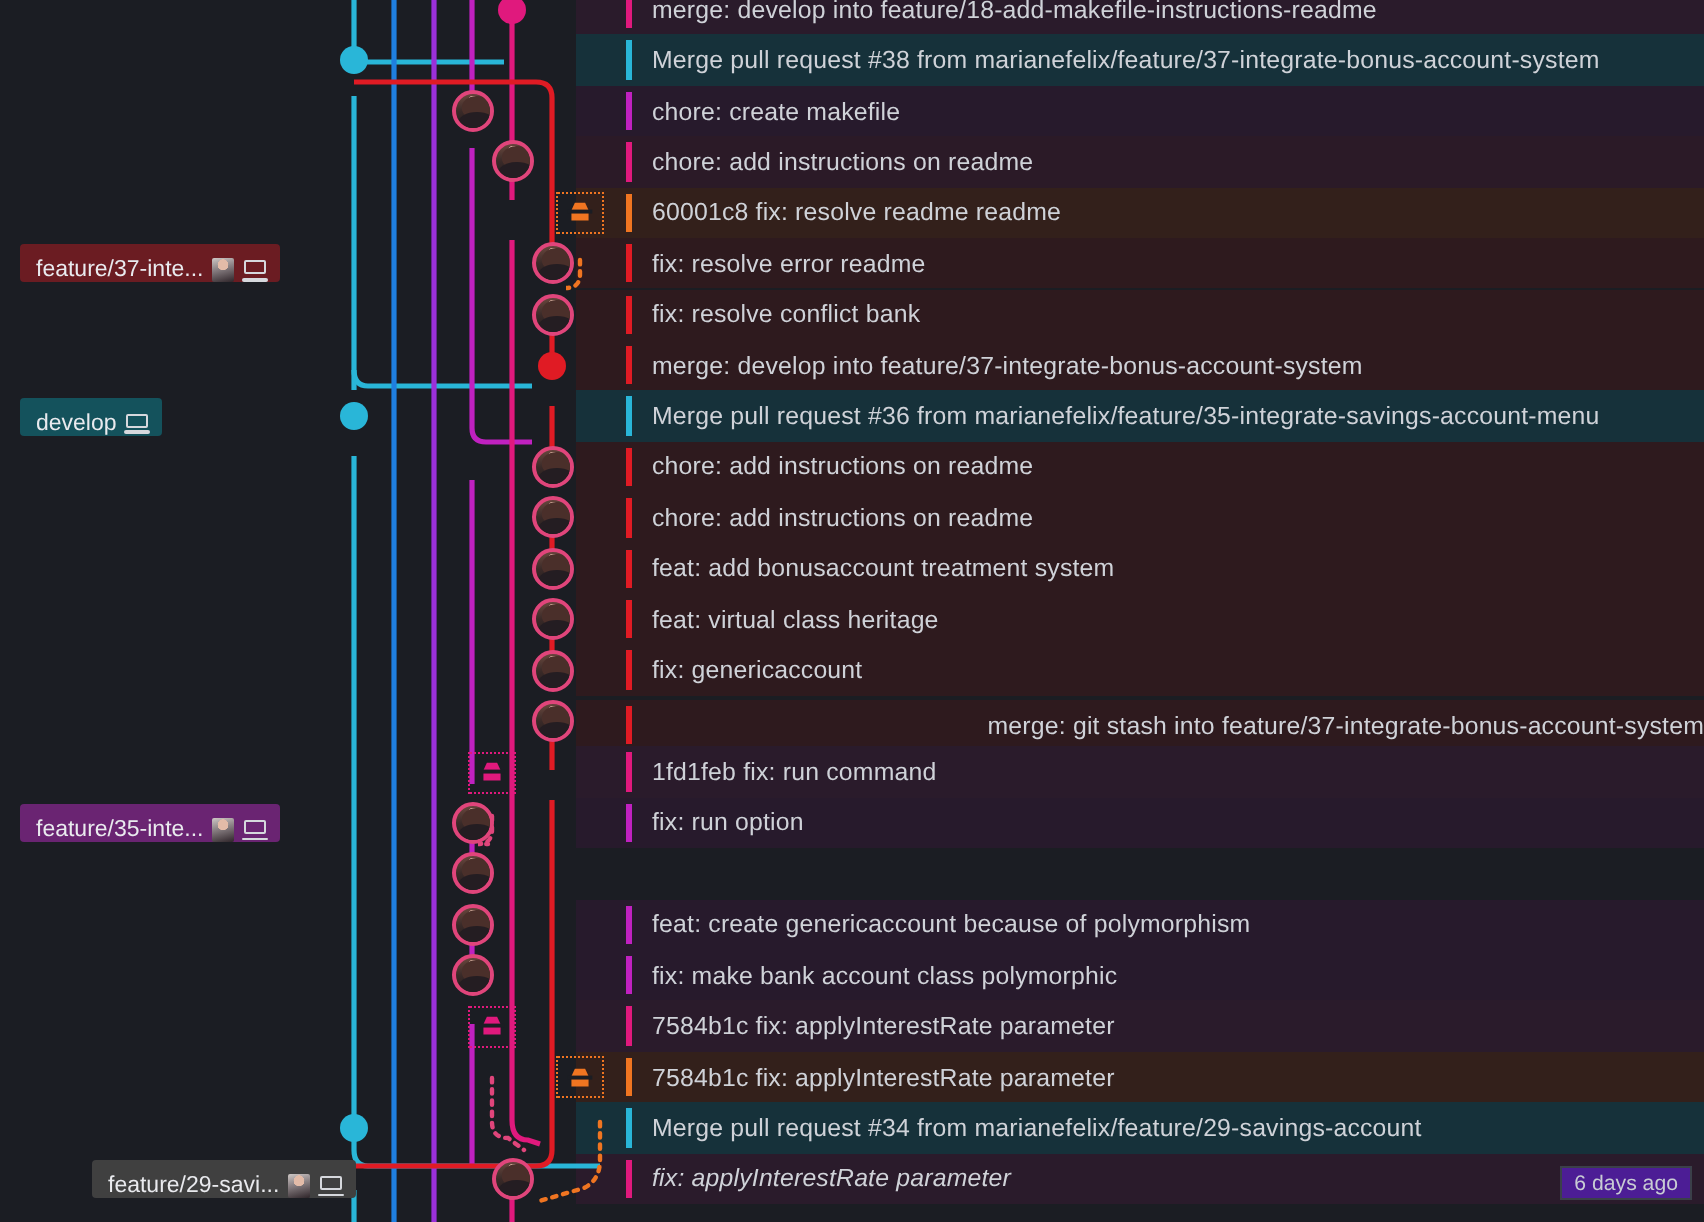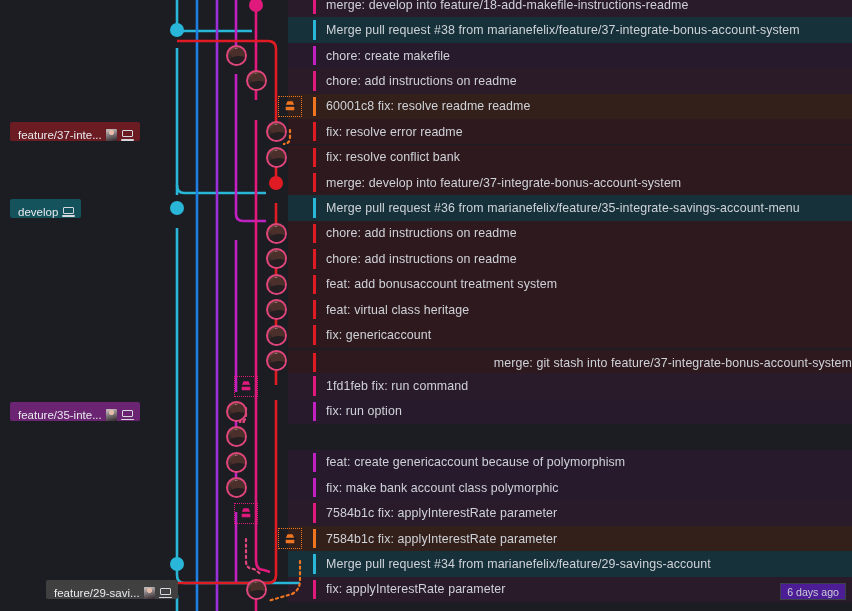--- a/index.html
+++ b/index.html
@@ -199,21 +199,21 @@
       <div class="row" style="top: 525.82px;">
         <div class="row-bg" style="background: rgb(51, 32, 27);"></div>
         <div class="row-stripe" style="background: rgb(240, 117, 33);"></div>
         <div class="row-msg">7584b1c fix: applyInterestRate parameter</div>
       </div>
       <div class="row" style="top: 551.24px;">
         <div class="row-bg" style="background: rgb(22, 49, 58);"></div>
         <div class="row-stripe" style="background: rgb(41, 182, 216);"></div>
         <div class="row-msg">Merge pull request #34 from marianefelix/feature/29-savings-account</div>
       </div>
-      <div class="row" style="top: 576.66px;">
+      <div class="row" style="top: 576.66px; font-style: italic;">
         <div class="row-bg" style="background: rgb(42, 27, 43);"></div>
         <div class="row-stripe" style="background: rgb(224, 25, 125);"></div>
         <div class="row-msg">fix: applyInterestRate parameter</div>
       </div>
     </div>
 
   <svg id="graph" viewBox="0 0 852 611" preserveAspectRatio="none">
     <g fill="none" stroke-width="2.6" stroke-linecap="butt">
 
       <path d="M177,0 L177,24" stroke="#29b6d8"></path>

